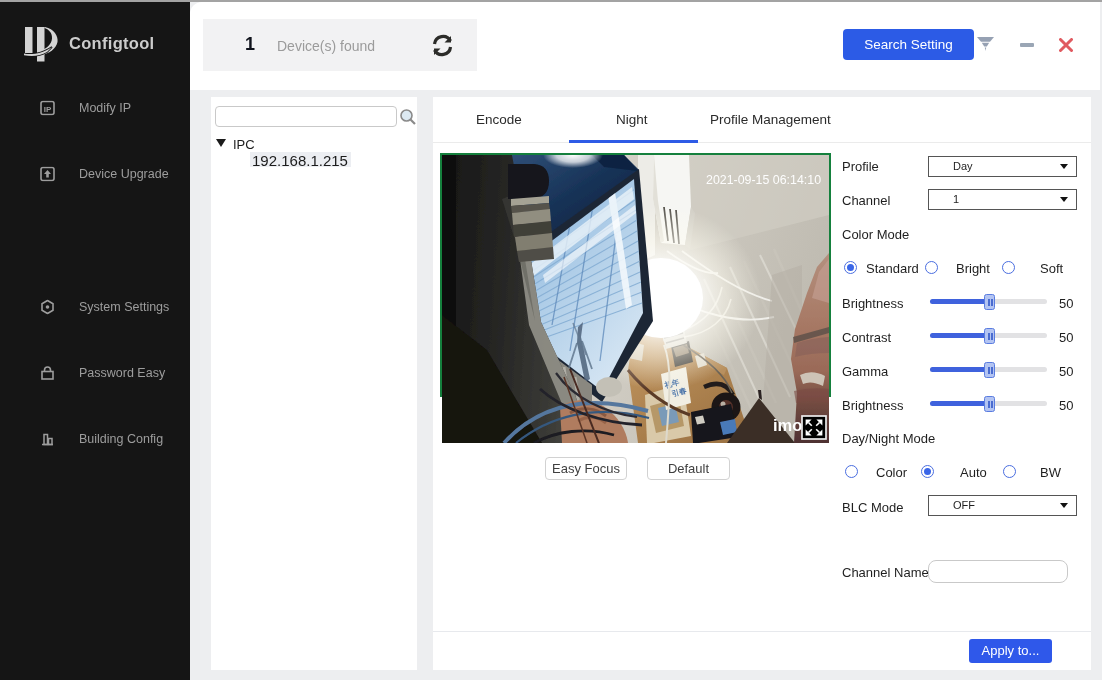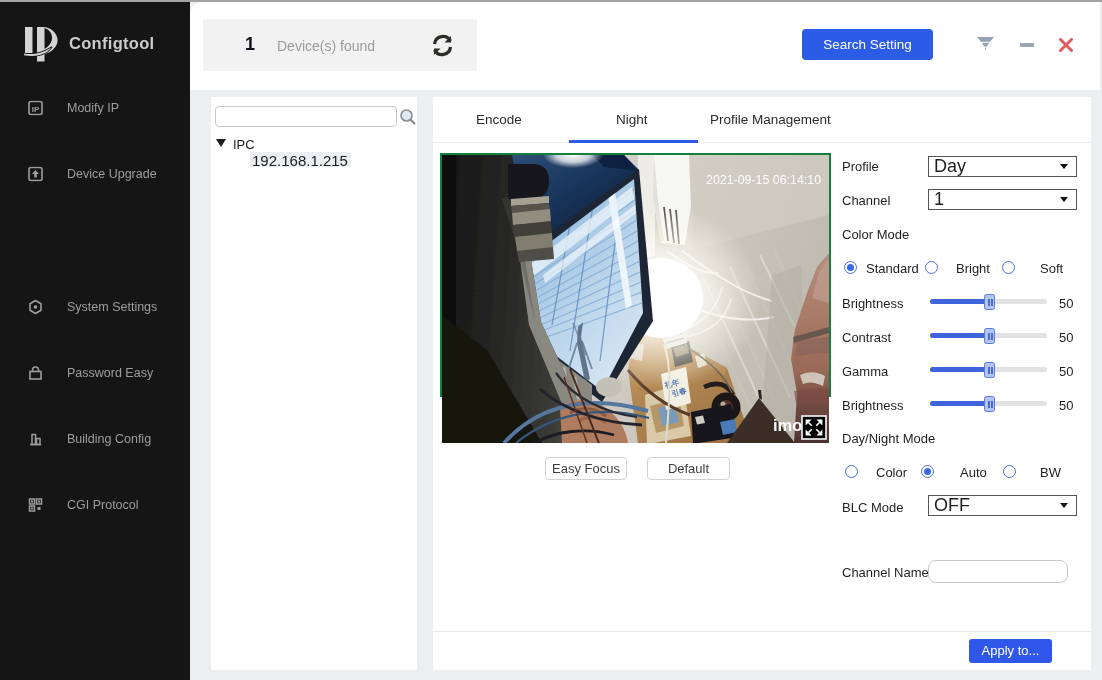--- a/index.html
+++ b/index.html
@@ -4,34 +4,34 @@
 <style>
 * { margin:0; padding:0; box-sizing:border-box; }
 html,body { width:1102px; height:680px; overflow:hidden; font-family:"Liberation Sans", sans-serif; }
 body { position:relative; background:#edeef0; }
 .abs { position:absolute; }
 
 
 #sidebar { left:0; top:0; width:190px; height:680px; background:#151515; z-index:5; }
 #topline { left:0; top:0; width:1102px; height:2px; background:#a3a3a3; z-index:9; }
 #logo-text { left:69px; top:34px; color:#cccccc; font-size:16.5px; font-weight:bold; letter-spacing:0.3px; }
-.mitem { left:3px; width:222px; height:48px; }
+.mitem { left:15px; width:222px; height:48px; }
 .mitem .mtxt { position:absolute; left:64px; top:50%; transform:translateY(-50%); font-size:12.5px; color:#9d9d9d; }
 .mitem .mico { position:absolute; left:25px; top:50%; transform:translateY(-50%); width:15px; height:15px; }
 .mitem.sel { background:#1e2a55; }
 .mitem.sel .mtxt { color:#ffffff; }
 .mitem.sel::before { content:""; position:absolute; left:0; top:0; width:3px; height:100%; background:#3a6eff; }
 
 
 #mainbg { left:190px; top:2px; width:910px; height:678px; background:#edeef0; }
 #topbar { left:190px; top:2px; width:910px; height:88px; background:#ffffff; border-radius:12px 0 0 0; }
 #devbox { left:203px; top:19px; width:274px; height:52px; background:#f2f2f3; }
 #devnum { left:245px; top:34px; font-size:18px; font-weight:bold; color:#10131c; }
 #devtxt { left:277px; top:38px; font-size:14px; color:#9b9b9b; }
-#btn-search { left:802px; top:29px; width:131px; height:31px; background:#2c5be6; border-radius:4px; color:#ffffff; font-size:13.5px; text-align:center; line-height:31px; }
+#btn-search { left:843px; top:29px; width:131px; height:31px; background:#2c5be6; border-radius:4px; color:#ffffff; font-size:13.5px; text-align:center; line-height:31px; }
 
 
 #treepanel { left:211px; top:97px; width:206px; height:573px; background:#ffffff; }
 #searchbox { left:215px; top:106px; width:182px; height:21px; border:1px solid #c9c9c9; border-radius:4px; background:#fff; }
 #ipc-tri { left:216px; top:139px; width:0; height:0; border-left:5.5px solid transparent; border-right:5.5px solid transparent; border-top:8px solid #1b1b1b; }
 #ipc-txt { left:233px; top:137px; font-size:13px; color:#1c1c1c; }
 #ip-row { left:250px; top:152px; width:101px; height:15px; background:#eceef2; }
 #ip-txt { left:252px; top:152px; font-size:15px; color:#1c1c1c; }
 
 
@@ -43,21 +43,21 @@
 #btn-apply { left:969px; top:639px; width:83px; height:24px; background:#2f58ea; border-radius:3px; color:#fff; font-size:13px; text-align:center; line-height:24px; }
 
 
 #preview { left:440px; top:153px; width:391px; height:244px; border:2px solid #15803d; background:#d8d5cc; }
 .pbtn { position:absolute; top:457px; height:23px; border:1px solid #d2d2d2; border-radius:4px; background:#fff; color:#3f3f3f; font-size:13px; text-align:center; line-height:21px; }
 #btn-easy { left:545px; width:82px; }
 #btn-default { left:647px; width:83px; }
 
 
 .lbl { position:absolute; font-size:13px; color:#1f1f1f; }
-.dd { position:absolute; left:928px; width:149px; height:21px; border:1px solid #555; background:#fff; font-size:18px; color:#1f1f1f; padding-left:5px; line-height:19px; }
+.dd { position:absolute; left:928px; width:149px; height:21px; border:1px solid #555; background:#fff; font-size:11px; color:#1f1f1f; padding-left:24px; line-height:19px; }
 .dd::after { content:""; position:absolute; right:8px; top:7px; width:0; height:0; border-left:4.5px solid transparent; border-right:4.5px solid transparent; border-top:5.5px solid #111; }
 .radio { position:absolute; width:13px; height:13px; border:1.5px solid #4a6ee0; border-radius:50%; background:#fff; }
 .radio.on::after { content:""; position:absolute; left:1.5px; top:1.5px; width:7px; height:7px; border-radius:50%; background:#3a66e8; }
 .slider-track { position:absolute; left:930px; width:117px; height:5px; border-radius:2.5px; background:#e2e2e4; }
 .slider-fill { position:absolute; left:930px; width:60px; height:5px; border-radius:2.5px; background:#3f62dd; }
 .slider-handle { position:absolute; left:984px; width:11px; height:16px; border:1px solid #5a7ce0; border-radius:2.5px; background:#b3c4f2; }
 .slider-handle::before { content:""; position:absolute; left:3px; top:4px; width:1.5px; height:7px; background:#4a6cd0; }
 .slider-handle::after { content:""; position:absolute; left:6px; top:4px; width:1.5px; height:7px; background:#4a6cd0; }
 .sval { position:absolute; font-size:13px; color:#1f1f1f; }
 #chname { left:928px; top:560px; width:140px; height:23px; border:1px solid #c9c9c9; border-radius:8px; background:#fff; }
@@ -104,32 +104,20 @@
       <span class="mtxt">Password Easy</span>
     </div>
   <div class="mitem abs" style="top:415px;">
       <svg class="mico" viewBox="0 0 15 15">
         <path d="M2,13 L13,13" stroke="#9d9d9d" stroke-width="1.5"></path>
         <rect x="4" y="3" width="3.5" height="10" fill="none" stroke="#9d9d9d" stroke-width="1.5"></rect>
         <rect x="8.5" y="7" width="3.5" height="6" fill="none" stroke="#9d9d9d" stroke-width="1.5"></rect>
       </svg>
       <span class="mtxt">Building Config</span>
     </div>
-  <div class="mitem abs" style="top:481px;">
-      <svg class="mico" viewBox="0 0 15 15">
-        <rect x="1.5" y="1.5" width="5" height="5" fill="none" stroke="#9d9d9d" stroke-width="1.5"></rect>
-        <rect x="8.5" y="1.5" width="5" height="5" fill="none" stroke="#9d9d9d" stroke-width="1.5"></rect>
-        <rect x="1.5" y="8.5" width="5" height="5" fill="none" stroke="#9d9d9d" stroke-width="1.5"></rect>
-        <rect x="9.5" y="9.5" width="3" height="3" fill="#9d9d9d"></rect>
-        <rect x="3" y="3" width="2" height="2" fill="#9d9d9d"></rect>
-        <rect x="10" y="3" width="2" height="2" fill="#9d9d9d"></rect>
-        <rect x="3" y="10" width="2" height="2" fill="#9d9d9d"></rect>
-      </svg>
-      <span class="mtxt">CGI Protocol</span>
-    </div>
 </div>
 
 <div id="devbox" class="abs"></div>
 <div id="devnum" class="abs">1</div>
 <div id="devtxt" class="abs">Device(s) found</div>
 <svg class="abs" style="left:430px; top:33px;" width="25" height="25" viewBox="0 0 25 25">
   <path d="M4.5,11 A8.5,8.5 0 0 1 20.5,8" fill="none" stroke="#2c2c29" stroke-width="3.2"></path>
   <path d="M21,3 L21,9.5 L14.5,9.5 Z" fill="#2c2c29"></path>
   <path d="M20.5,14 A8.5,8.5 0 0 1 4.5,17" fill="none" stroke="#2c2c29" stroke-width="3.2"></path>
   <path d="M4,22 L4,15.5 L10.5,15.5 Z" fill="#2c2c29"></path>

